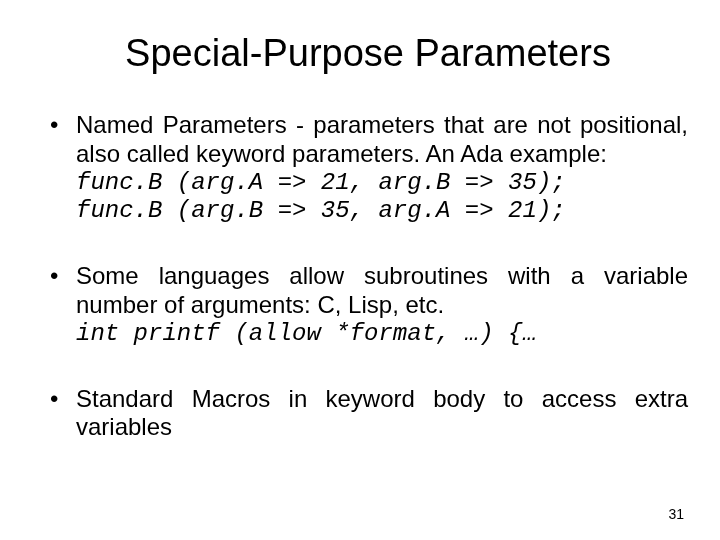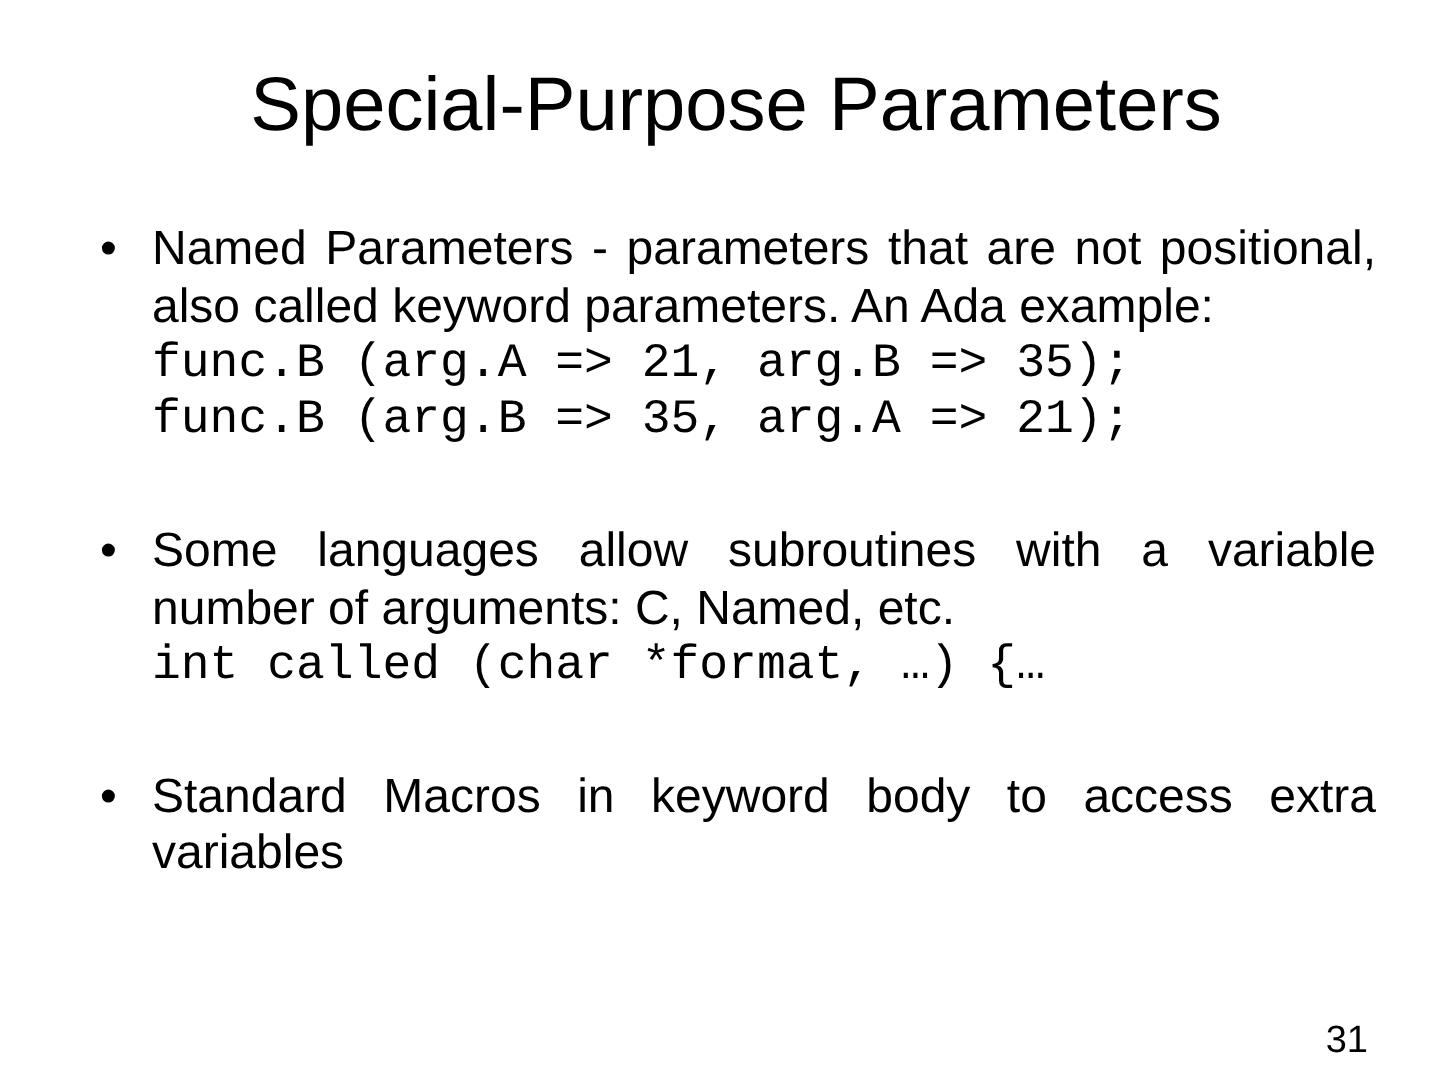--- a/index.html
+++ b/index.html
@@ -47,43 +47,44 @@
   .justify {
     text-align: justify;
     margin-top: 36px;
   }
   .code {
     font-family: "Courier New", Courier, monospace;
     font-size: 24px;
     white-space: pre;
     display: block;
     margin-left: 0;
+    font-style: italic;
   }
   .pagenum {
     position: absolute;
     right: 36px;
-    bottom: 8px;
-    font-size: 19px;
+    bottom: 18px;
+    font-size: 14px;
   }
 </style>
 </head>
 <body>
 
 <div class="slide">
   <h1 class="title">Special-Purpose Parameters</h1>
 
   <ul class="bullets">
     <li>
       <div class="justify">Named Parameters - parameters that are not positional, also called keyword parameters.  An Ada example:</div>
       <span class="code">func.B (arg.A =&gt; 21, arg.B =&gt; 35);
 func.B (arg.B =&gt; 35, arg.A =&gt; 21);</span>
     </li>
     <li>
-      <div class="justify">Some languages allow subroutines with a variable number of arguments: C, Named, etc.</div>
-      <span class="code">int called (char *format, …) {…</span>
+      <div class="justify">Some languages allow subroutines with a variable number of arguments: C, Lisp, etc.</div>
+      <span class="code">int printf (allow *format, …) {…</span>
     </li>
     <li>
       <div class="justify">Standard Macros in keyword body to access extra variables</div>
     </li>
   </ul>
 
   <div class="pagenum">31</div>
 </div>
 
 </body></html>

